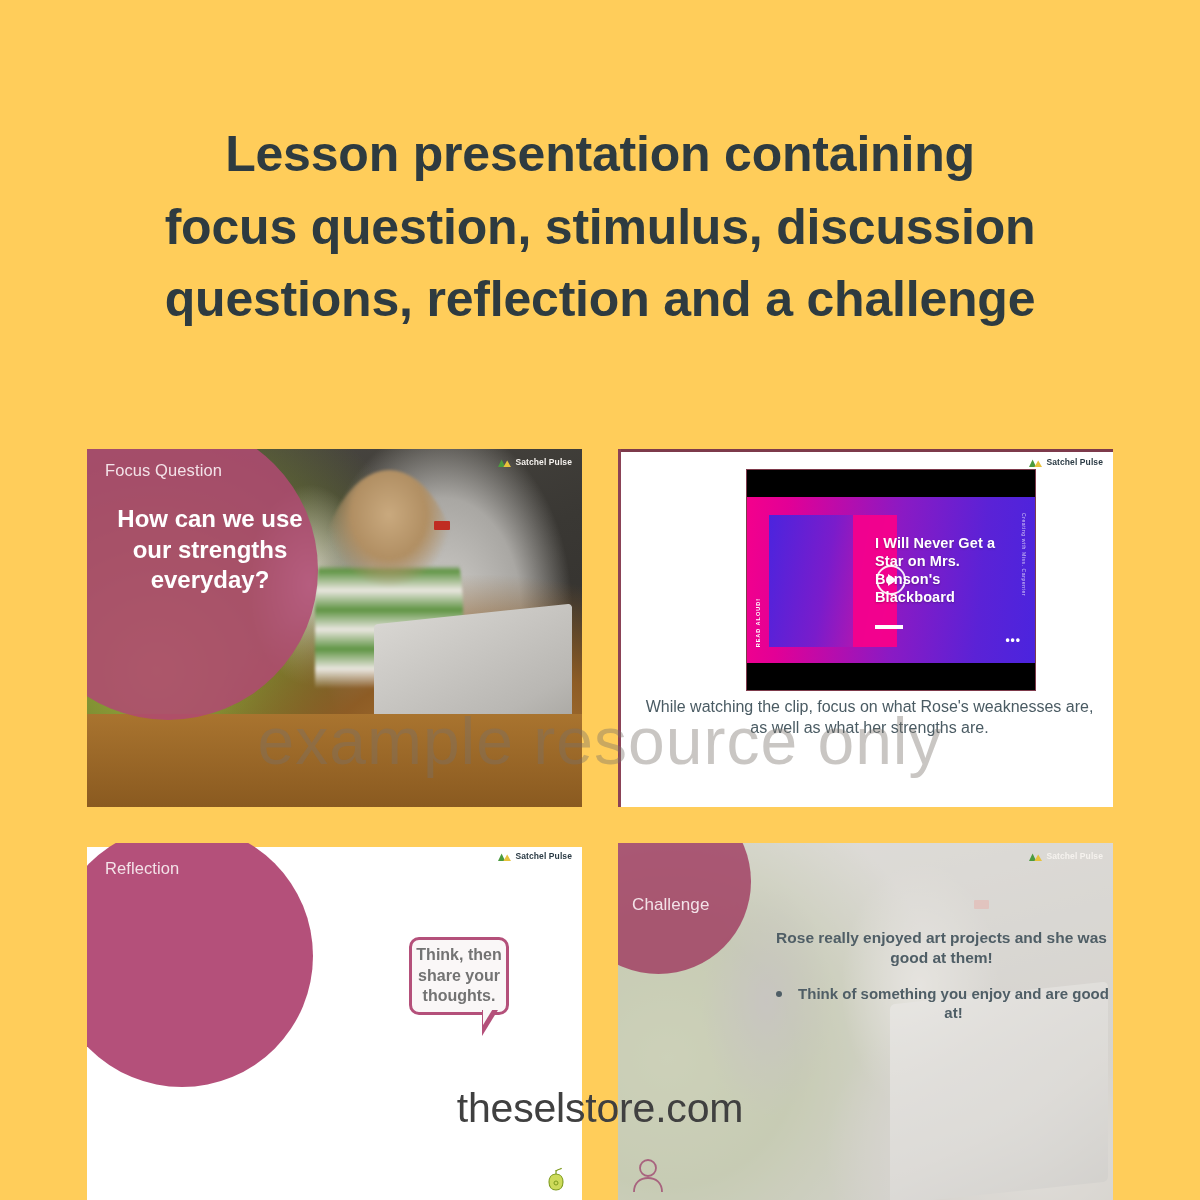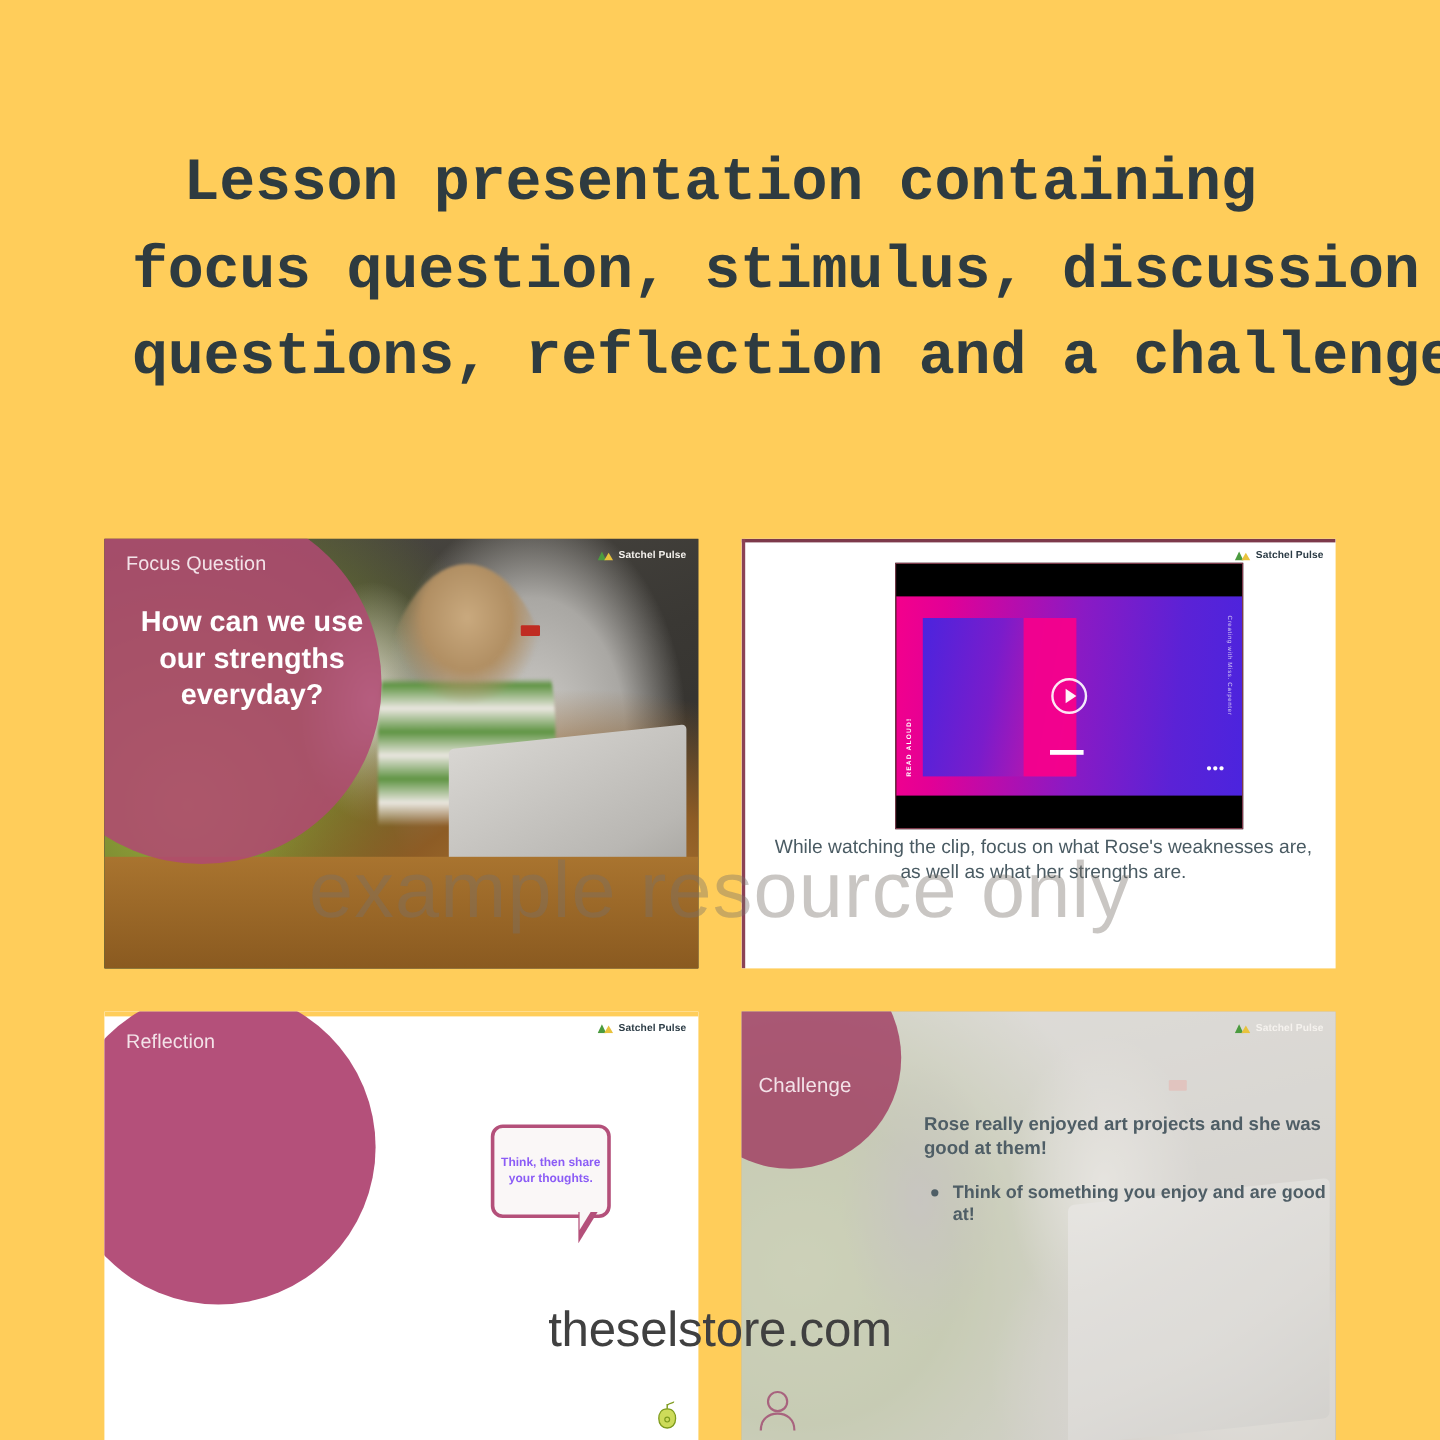--- a/index.html
+++ b/index.html
@@ -19,21 +19,20 @@
     top: 118px;
     left: 0;
     width: 1200px;
     text-align: center;
     color: #2E3B40;
     font-size: 50px;
     font-weight: 700;
     line-height: 1.45;
     letter-spacing: -0.2px;
     padding: 0 110px;
-    font-family: Liberation Mono, monospace;
   }
   .headline .line { display: block; white-space: nowrap; }
 
   
   .grid {
     position: absolute;
     left: 87px;
     top: 449px;
     width: 1026px;
     height: 752px;
@@ -274,22 +273,22 @@
     width: 100px; height: 78px;
     border: 3px solid #B4507A;
     border-radius: 10px;
     background: #FAF7F7;
     display: flex;
     align-items: center;
     justify-content: center;
     z-index: 14;
   }
   .bubble .btext {
-    color: #8b5cf6;
-    font-size: 10px;
+    color: #737373;
+    font-size: 16px;
     font-weight: 700;
     line-height: 1.3;
     text-align: center;
   }
   .bubble .tail {
     position: absolute;
     right: 8px; bottom: -24px;
     width: 0; height: 0;
     border-left: 16px solid #B4507A;
     border-bottom: 26px solid transparent;
@@ -343,20 +342,21 @@
     border-radius: 50%;
     background: rgba(158, 53, 92, 0.78);
     z-index: 10;
   }
   .s4 .tag { left: 14px; top: 52px; font-size: 17px; }
   .s4 .body {
     position: absolute;
     z-index: 20;
     left: 152px; top: 85px;
     right: 0;
+    text-align: center;
   }
   .s4 .lead {
     color: #4F5E66;
     font-size: 15.5px;
     font-weight: 700;
     line-height: 1.28;
     margin-bottom: 16px;
   }
   .s4 ul { list-style: none; }
   .s4 li {
@@ -444,20 +444,21 @@
   <div class="slide s2">
     <div class="topbar"></div>
     <div class="leftbar"></div>
 
     <div class="video">
       <div class="letterbox-t"></div>
       <div class="letterbox-b"></div>
       <div class="frame">
         <div class="inner-rect"></div>
         <div class="pinkband"></div>
+        <div class="vtitle">I Will Never Get a Star on Mrs. Benson's Blackboard</div>
         <div class="vrule"></div>
         <div class="vleft">READ ALOUD!</div>
         <div class="vright">Creating with Miss. Carpenter</div>
         <div class="dots">•••</div>
       </div>
       <div class="play"></div>
     </div>
 
     <div class="caption">While watching the clip, focus on what Rose's weaknesses are, as well as what her strengths are.</div>
 

